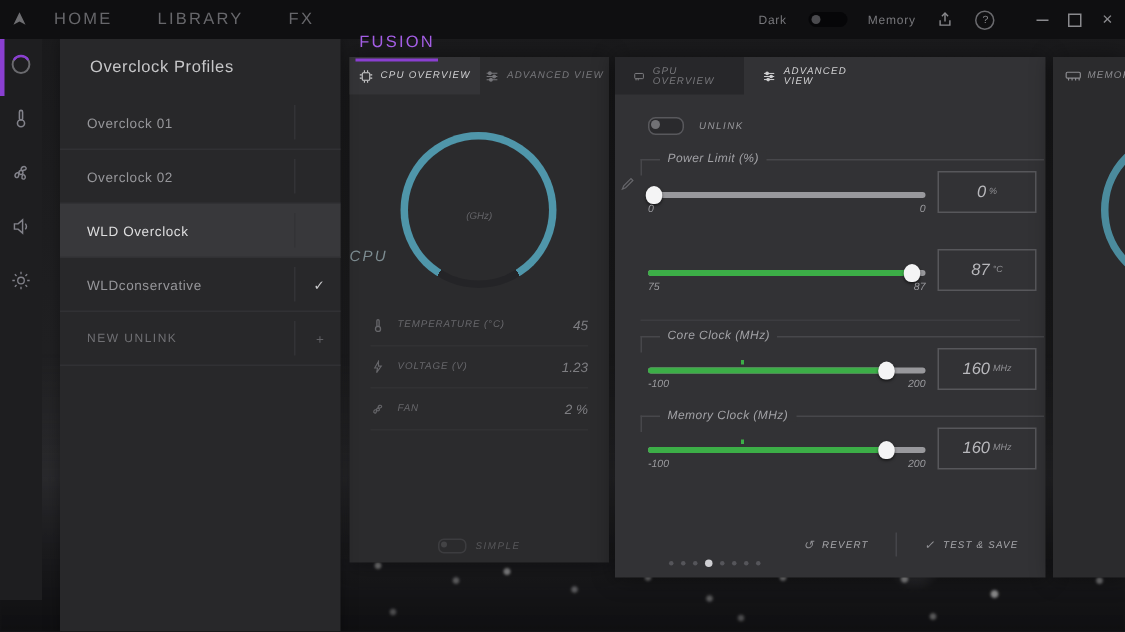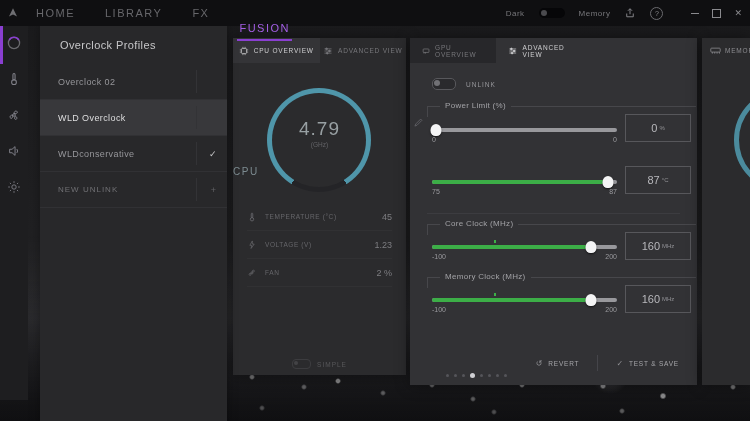--- a/index.html
+++ b/index.html
@@ -66,21 +66,21 @@
   .profiles h1{margin:0;padding:13px 0 0 20px;font-size:11px;font-weight:normal;color:#c6c6c8;letter-spacing:.4px;}
   .plist{position:absolute;left:0;top:38px;width:187px;}
   .prow{position:relative;height:36px;display:flex;align-items:center;border-bottom:1px solid #313134;padding-left:18px;box-sizing:border-box;font-size:9px;color:#96969a;letter-spacing:.4px;}
   .prow .sep{position:absolute;right:30px;top:6px;bottom:6px;width:1px;background:#333336;}
   .prow.selected{background:#38383b;color:#dededf;}
   .prow .right-glyph{position:absolute;right:10px;font-size:9px;color:#c9c9cb;}
   .prow.newp{color:#707074;font-size:8px;letter-spacing:1px;}
   .prow.newp .right-glyph{color:#606064;}
 
   
-  .card{position:absolute;background:#2b2b2d;box-shadow:0 0 14px rgba(0,0,0,.45);z-index:15;}
+  .card{position:absolute;background:#2b2b2d;box-shadow:0 0 14px rgba(0,0,0,.45);z-index:15;font-style:italic;}
   .tabbar{display:flex;height:25px;}
   .ctab{display:flex;align-items:center;gap:5px;justify-content:center;font-size:6.5px;letter-spacing:.8px;color:#77777b;}
   .ctab.on{color:#cfcfd1;}
 
   
   .cpu-card{left:233px;top:38px;width:173px;height:337px;}
   .cpu-card .ctab{width:50%;}
   .cpu-card .ctab.on{background:#343437;}
   .gauge{position:absolute;left:34px;top:50px;width:104px;height:104px;border-radius:50%;
     background:conic-gradient(from 212deg, #4f96aa 0 296deg, #242427 296deg 360deg);}
@@ -222,20 +222,24 @@
             <path d="M8 1.4 V3.3 M8 12.7 V14.6 M1.4 8 H3.3 M12.7 8 H14.6 M3.3 3.3 L4.6 4.6 M11.4 11.4 L12.7 12.7 M12.7 3.3 L11.4 4.6 M4.6 11.4 L3.3 12.7"></path>
           </svg>
       </span>
     </div>
   </div>
 
   <div class="profiles">
     <h1>Overclock Profiles</h1>
     <div class="plist">
       <div class="prow">
+        <span>Overclock 01</span>
+          <span class="sep"></span>
+      </div>
+      <div class="prow">
         <span>Overclock 02</span>
           <span class="sep"></span>
       </div>
       <div class="prow selected">
         <span>WLD Overclock</span>
           <span class="sep"></span>
       </div>
       <div class="prow">
         <span>WLDconservative</span>
           <span class="sep"></span>
@@ -264,21 +268,20 @@
             <line x1="2" y1="7" x2="12" y2="7"></line>
             <line x1="2" y1="10" x2="12" y2="10"></line>
             <circle cx="5" cy="4" r="1.3"></circle>
             <circle cx="9" cy="7" r="1.3"></circle>
             <circle cx="6" cy="10" r="1.3"></circle>
           </svg>
         <span>ADVANCED VIEW</span>
       </span>
     </div>
     <div class="gauge"></div>
-    <div class="gauge-val">4.79</div>
     <div class="gauge-unit">(GHz)</div>
     <div class="gauge-lbl">CPU</div>
     <div class="stats">
       <div class="stat">
         <span>
           <svg width="10" height="10" viewBox="0 0 16 16" fill="none" stroke="#66666a" stroke-width="1.4">
               <rect x="6.8" y="1.8" width="2.4" height="7.4" rx="1.2"></rect>
               <circle cx="8" cy="11.6" r="2.7"></circle>
             </svg>
         </span>

